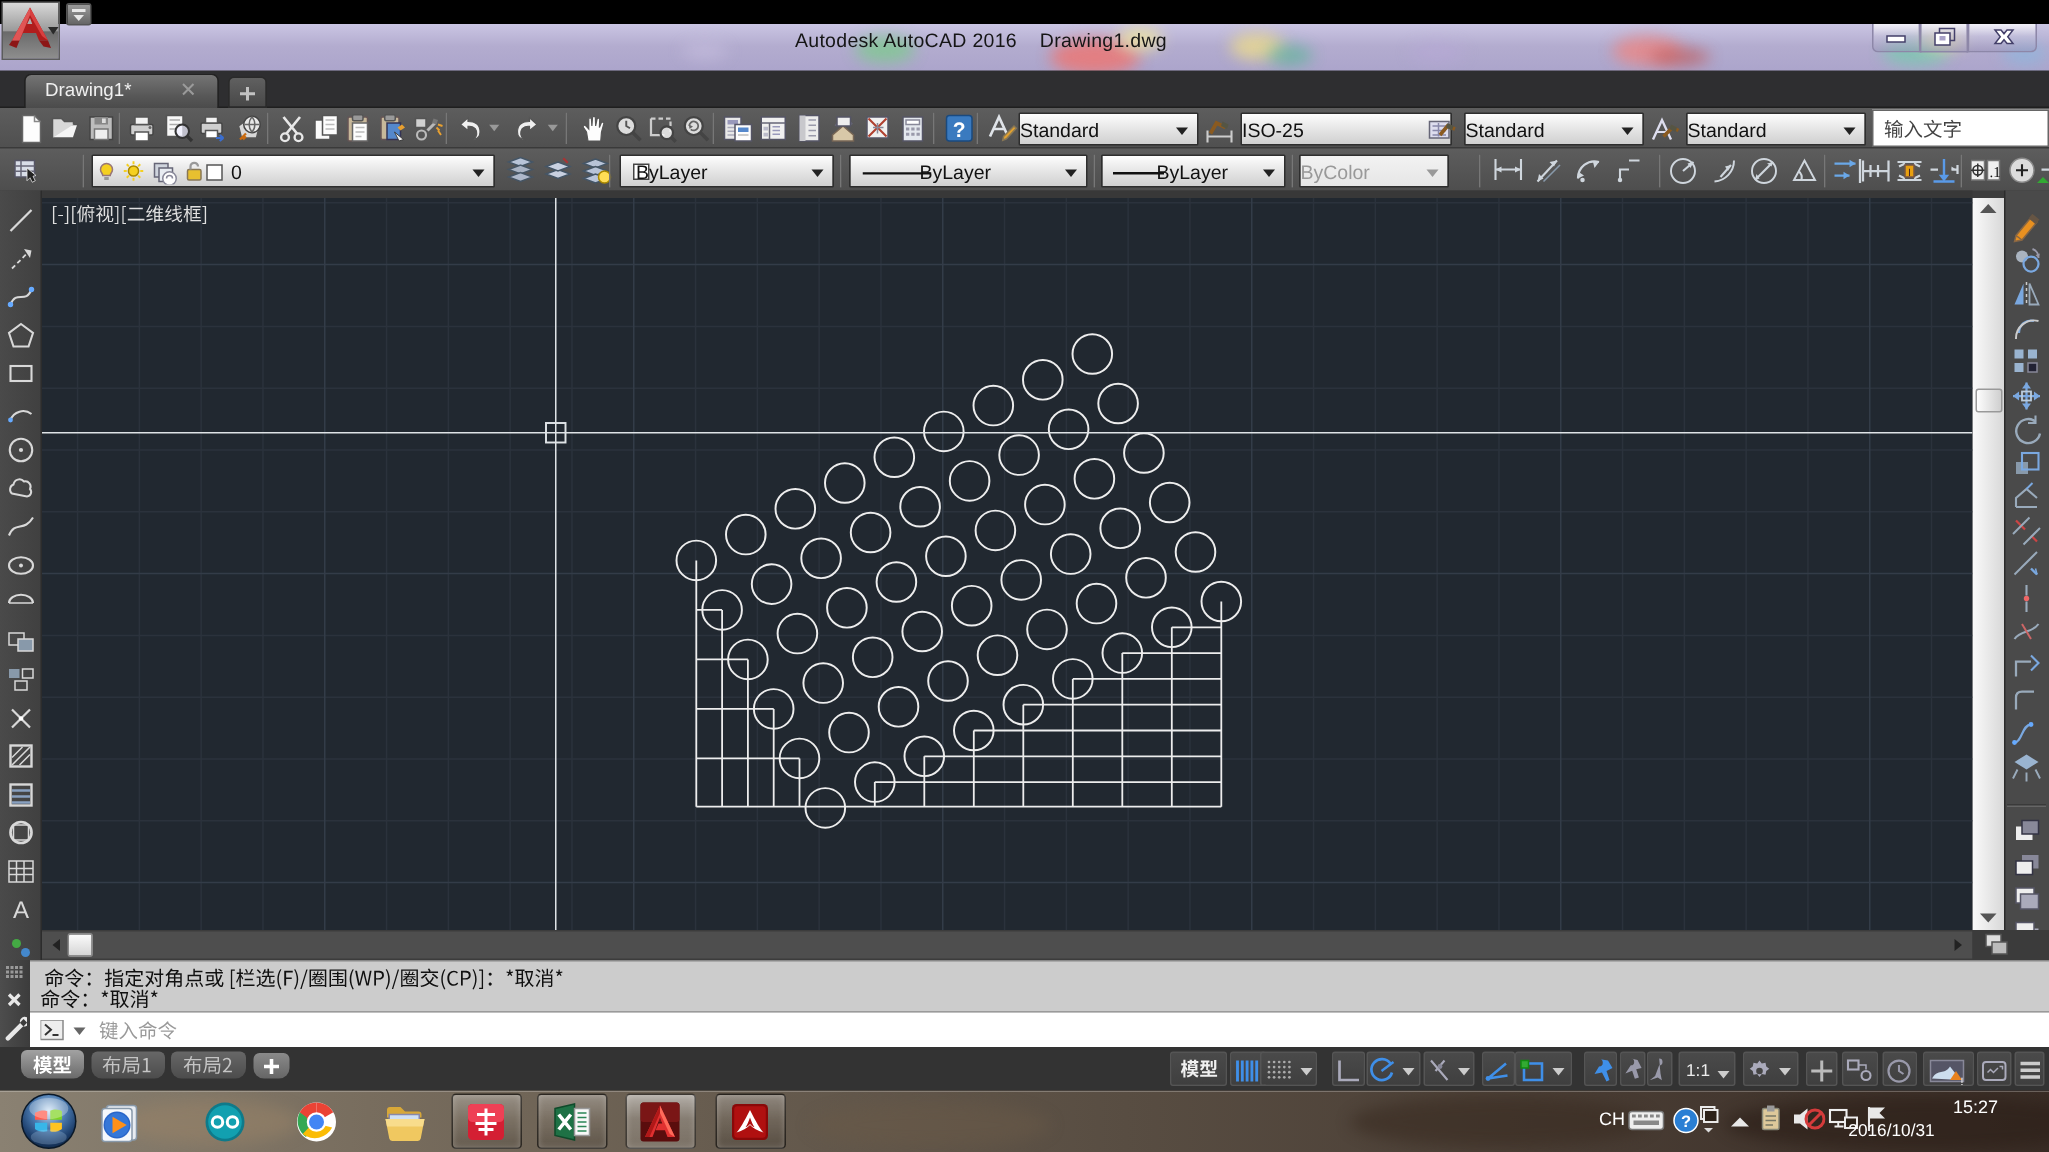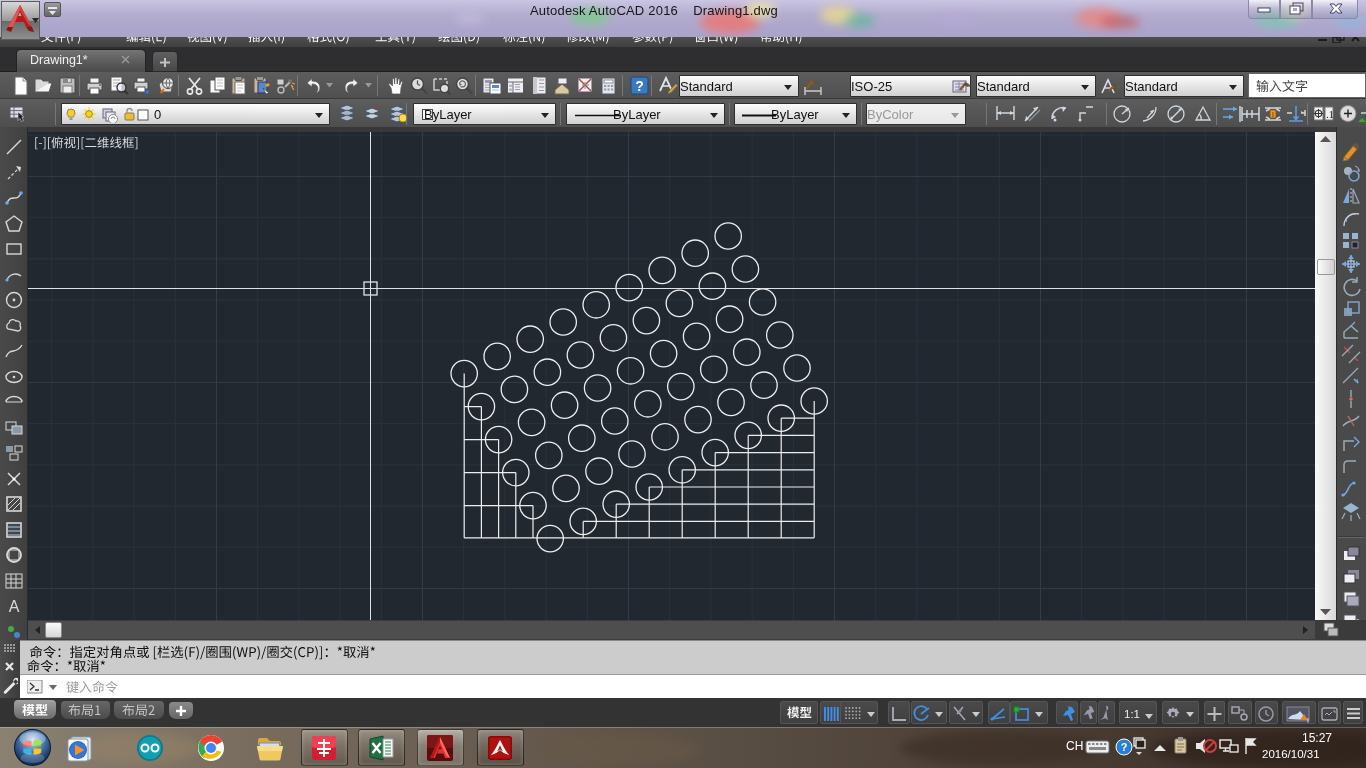--- a/index.html
+++ b/index.html
@@ -1,19 +1,19 @@
 <!DOCTYPE html>
 <html><head><meta charset="utf-8"><title>AutoCAD</title><style>
 *{margin:0;padding:0;box-sizing:border-box}
 html,body{width:1366px;height:768px;overflow:hidden;background:#000;font-family:"Liberation Sans",sans-serif}
 #app{position:relative;width:1366px;height:768px;overflow:hidden}
 .abs{position:absolute}
 .tp{position:absolute;overflow:visible}
 
-#titlebar{left:0;top:0;width:1366px;height:37px;background:linear-gradient(#cac5e3,#b3accf 40%,#a9a2ca);overflow:hidden}
+#titlebar{left:0;top:16px;width:1366px;height:37px;background:linear-gradient(#cac5e3,#b3accf 40%,#a9a2ca);overflow:hidden}
 .blob{position:absolute;border-radius:50%;filter:blur(5px)}
 #ttext{position:absolute;top:3px;left:-29px;width:1366px;text-align:center;font-size:13px;color:#161616;letter-spacing:0.2px}
 .capbtns{position:absolute;right:8px;top:0;height:19px;display:flex}
 .capbtn{width:32px;height:19px;border:1px solid #8d87a8;border-top:none;background:linear-gradient(rgba(255,255,255,.75),rgba(200,196,220,.5) 45%,rgba(150,144,180,.45));position:relative}
 .capbtn.first{border-radius:0 0 0 4px}
 .capbtn.last{width:46px;border-radius:0 0 4px 0}
 
 #menubar{left:0;top:23px;width:1366px;height:24px;border-top:2px solid #54545c;background:linear-gradient(#a9a9a9,#7e7e7e 45%,#515151 46%,#404040)}
 
 #logobtn{left:1px;top:1px;width:39px;height:39px;background:linear-gradient(#d8d8d8,#9a9a9a 50%,#6a6a6a 52%,#8e8e8e);border:1px solid #5c5c5c;z-index:50}
@@ -295,21 +295,21 @@
     </svg>
     <div class="combo abs" style="left:679px;top:75px;width:120px;">
       <div class="ctext" style="color:#111">Standard</div>
       <div class="arr" style="border-top-color:#222"></div>
     </div>
     <svg class="abs" style="left:803px;top:77px" width="22" height="22" viewBox="0 0 22 22">
       <path d="M2 14 h16 M2 10 v8 M18 10 v8" stroke="#ccc" stroke-width="1.4" fill="none"></path>
       <path d="M4 12 l4-7 6 3" stroke="#8a5a20" stroke-width="2.5" fill="none"></path>
       <path d="M12 4 l4 2 -1 3 -4 -2Z" fill="#554"></path>
     </svg>
-    <div class="combo abs" style="left:850px;top:75px;width:121px;">
+    <div class="combo abs" style="left:827px;top:75px;width:141px;">
       <div class="ctext" style="color:#111">ISO-25</div>
       <div class="arr" style="border-top-color:#222"></div>
     </div>
     <svg class="abs" style="left:952px;top:77px" width="22" height="22" viewBox="0 0 22 22">
       <rect x="1" y="4" width="13" height="11" fill="#dde" stroke="#667"></rect>
       <path d="M3 7 h9 M3 10 h9 M3 13 h9 M7 5 v9" stroke="#88a"></path>
       <path d="M8 13 l5-6 5 2" stroke="#8a5a20" stroke-width="2.4" fill="none"></path>
       <path d="M13 5 l4 2 -1 3 -4-2Z" fill="#554"></path>
     </svg>
     <div class="combo abs" style="left:976px;top:75px;width:120px;">
@@ -1051,21 +1051,21 @@
     </svg>
     <svg class="abs" style="left:1218px;top:737px" width="22" height="18">
       <rect x="2" y="3" width="11" height="8" fill="none" stroke="#eee" stroke-width="1.4"></rect>
       <path d="M5 14 h6 M7.5 11 v3" stroke="#eee" stroke-width="1.3"></path>
       <rect x="12" y="8" width="8" height="7" fill="#2c2118" stroke="#eee" stroke-width="1.3"></rect>
     </svg>
     <svg class="abs" style="left:1242px;top:736px" width="16" height="20">
       <path d="M4 2 v16 M4 3 h9 l-3 3 3 3 H4" fill="#e8e8e8" stroke="#e8e8e8" stroke-width="1.4"></path>
     </svg>
     <div class="abs" style="left:1280px;top:731px;width:52px;font-size:12px;color:#fff;text-align:right">15:27</div>
-    <div class="abs" style="left:1262px;top:748px;width:70px;font-size:11.5px;color:#fff;text-align:left">2016/10/31</div>
+    <div class="abs" style="left:1226px;top:748px;width:70px;font-size:11.5px;color:#fff;text-align:center">2016/10/31</div>
     <div id="logobtn" class="abs"><svg width="37" height="37" viewBox="0 0 37 37">
         <path d="M18 3 L30 25 L24 25 L22 20 L13 20 L16 14 L19.5 14 L18 10 L11 25 L6 25 Z" fill="#b01d1d"></path>
         <path d="M18 3 L30 25 L26 22 L18 8 Z" fill="#d84040"></path>
         <path d="M6 25 L11 25 L9 30 L4 28 Z" fill="#8c1616"></path>
         <path d="M24 25 L30 25 L32 30 L27 29 Z" fill="#8c1616"></path>
         <path d="M6 25 L18 3 L18 8 L11 25 Z" fill="#e05555"></path>
       </svg><svg class="abs" style="left:30px;top:16px" width="8" height="6">
         <path d="M0 0 L7 0 L3.5 5 Z" fill="#2a2a2a"></path>
       </svg></div>
     <div id="qabtn" class="abs"><svg width="15" height="13">

